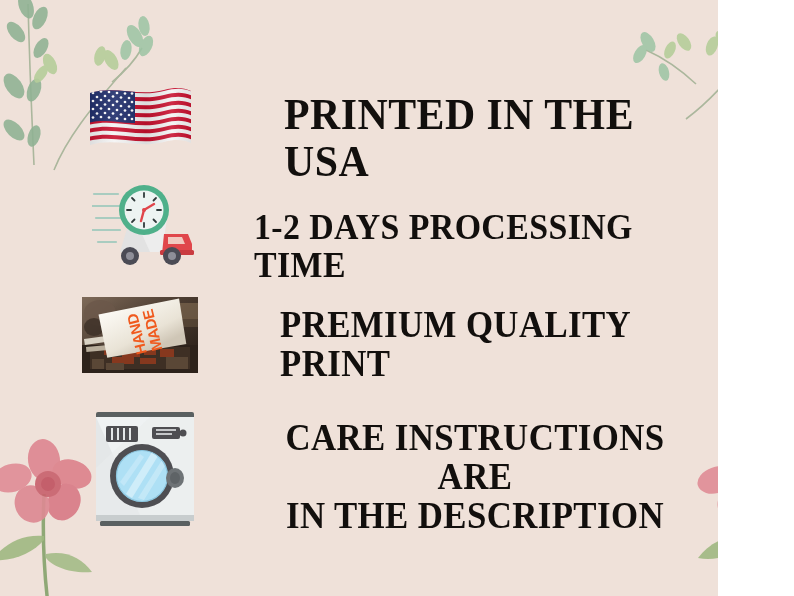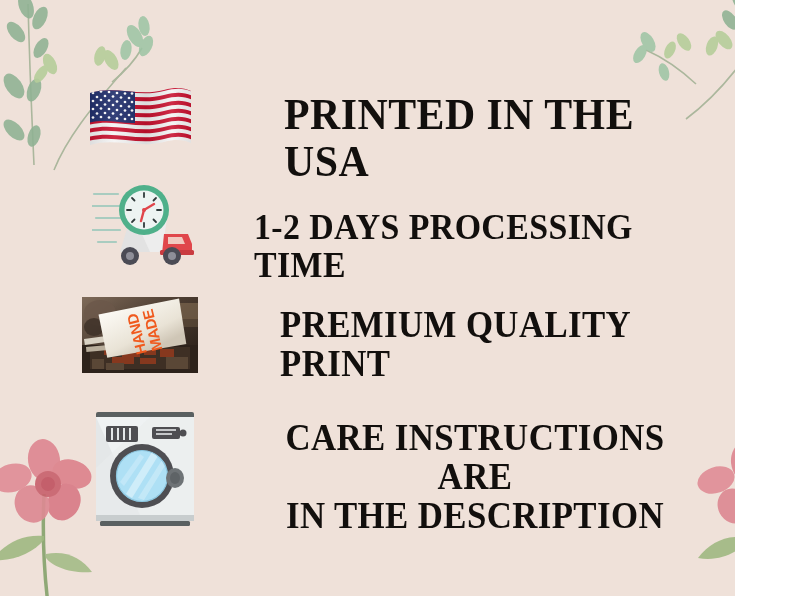--- a/index.html
+++ b/index.html
@@ -59,21 +59,21 @@
 
   #text-usa         { left: 284px; top: 92px;  font-size: 44px; transform: scaleX(0.95); }
   #text-processing  { left: 254px; top: 208px; font-size: 36px; transform: scaleX(0.94); }
   #text-quality     { left: 280px; top: 305px; font-size: 37px; transform: scaleX(0.94); }
   #text-care        { left: 255px; top: 418px; font-size: 37px; transform: scaleX(0.94);
                       text-align: center; width: 468px; }
 </style>
 </head>
 <body>
 
-<div id="canvas" style="background: rgb(239, 225, 217); width: 718px; height: 596px; padding-left: 17px;">
+<div id="canvas" style="background: rgb(239, 225, 217); width: 718px; height: 596px;">
 
   <svg class="botanical" id="branch-top-left" viewBox="0 0 210 185">
     <g stroke="#A8B59A" stroke-width="1.6" fill="none" opacity="0.95">
       <path d="M40 175 C 38 130, 36 90, 34 14"></path>
       <path d="M60 180 C 72 150, 95 120, 132 78"></path>
       <path d="M118 92 C 128 84, 140 72, 148 58"></path>
     </g>
     <g fill="#8FB293" opacity="0.88">
       <ellipse cx="32" cy="16" rx="7" ry="13" transform="rotate(-20 32 16)"></ellipse>
       <ellipse cx="46" cy="28" rx="6.5" ry="12" transform="rotate(25 46 28)"></ellipse>

